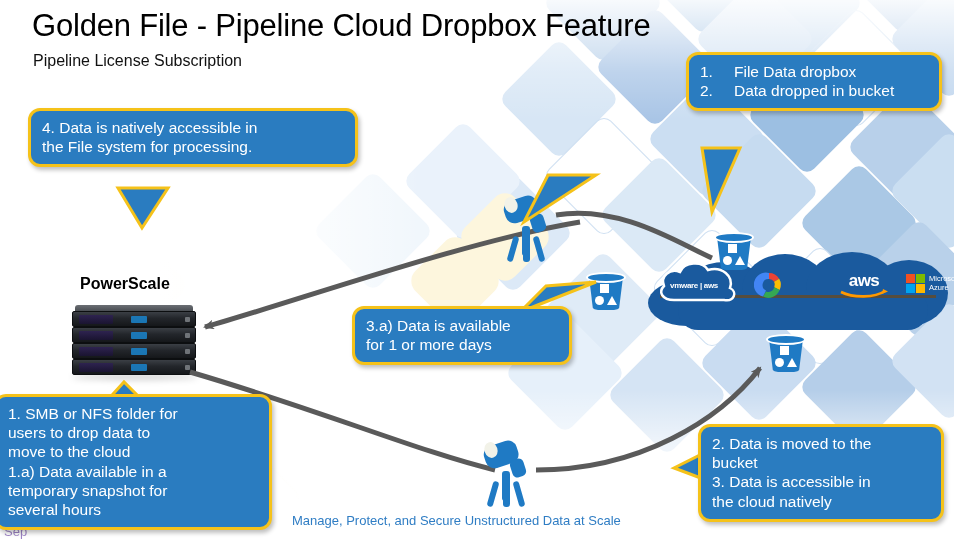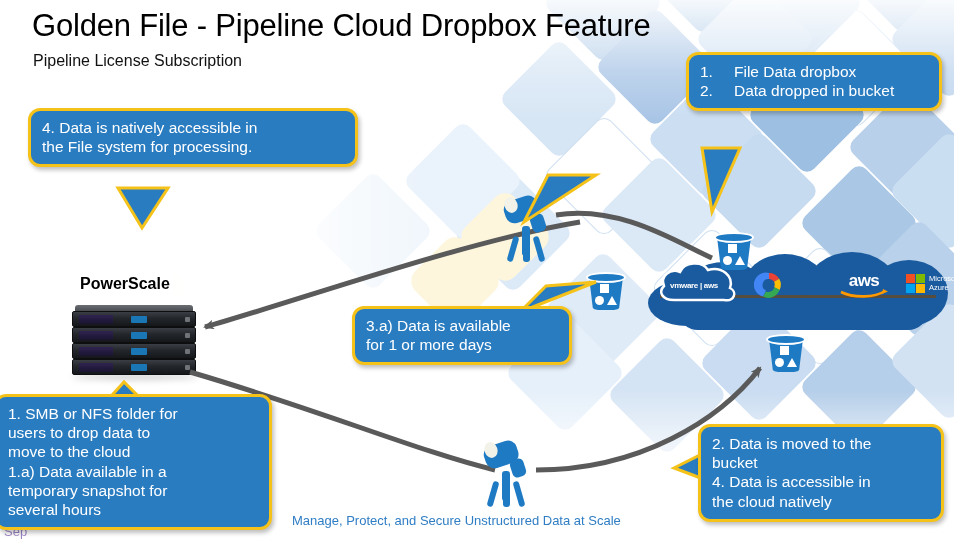--- a/index.html
+++ b/index.html
@@ -560,20 +560,20 @@
     <p>users to drop data to</p>
     <p>move to the cloud</p>
     <p>1.a) Data available in a</p>
     <p>temporary snapshot for</p>
     <p>several hours</p>
   </div>
 
   <div class="callout" style="left:698px;top:424px;width:246px;">
     <p>2.  Data is moved to the</p>
     <p>bucket</p>
-    <p>4.  Data is accessible in</p>
+    <p>3.  Data is accessible in</p>
     <p>the cloud natively</p>
   </div>
 
   <div class="footer-tagline">Manage, Protect, and Secure Unstructured Data at Scale</div>
   <div class="cut-text">Sep</div>
 
 </div>
 
 </body></html>

